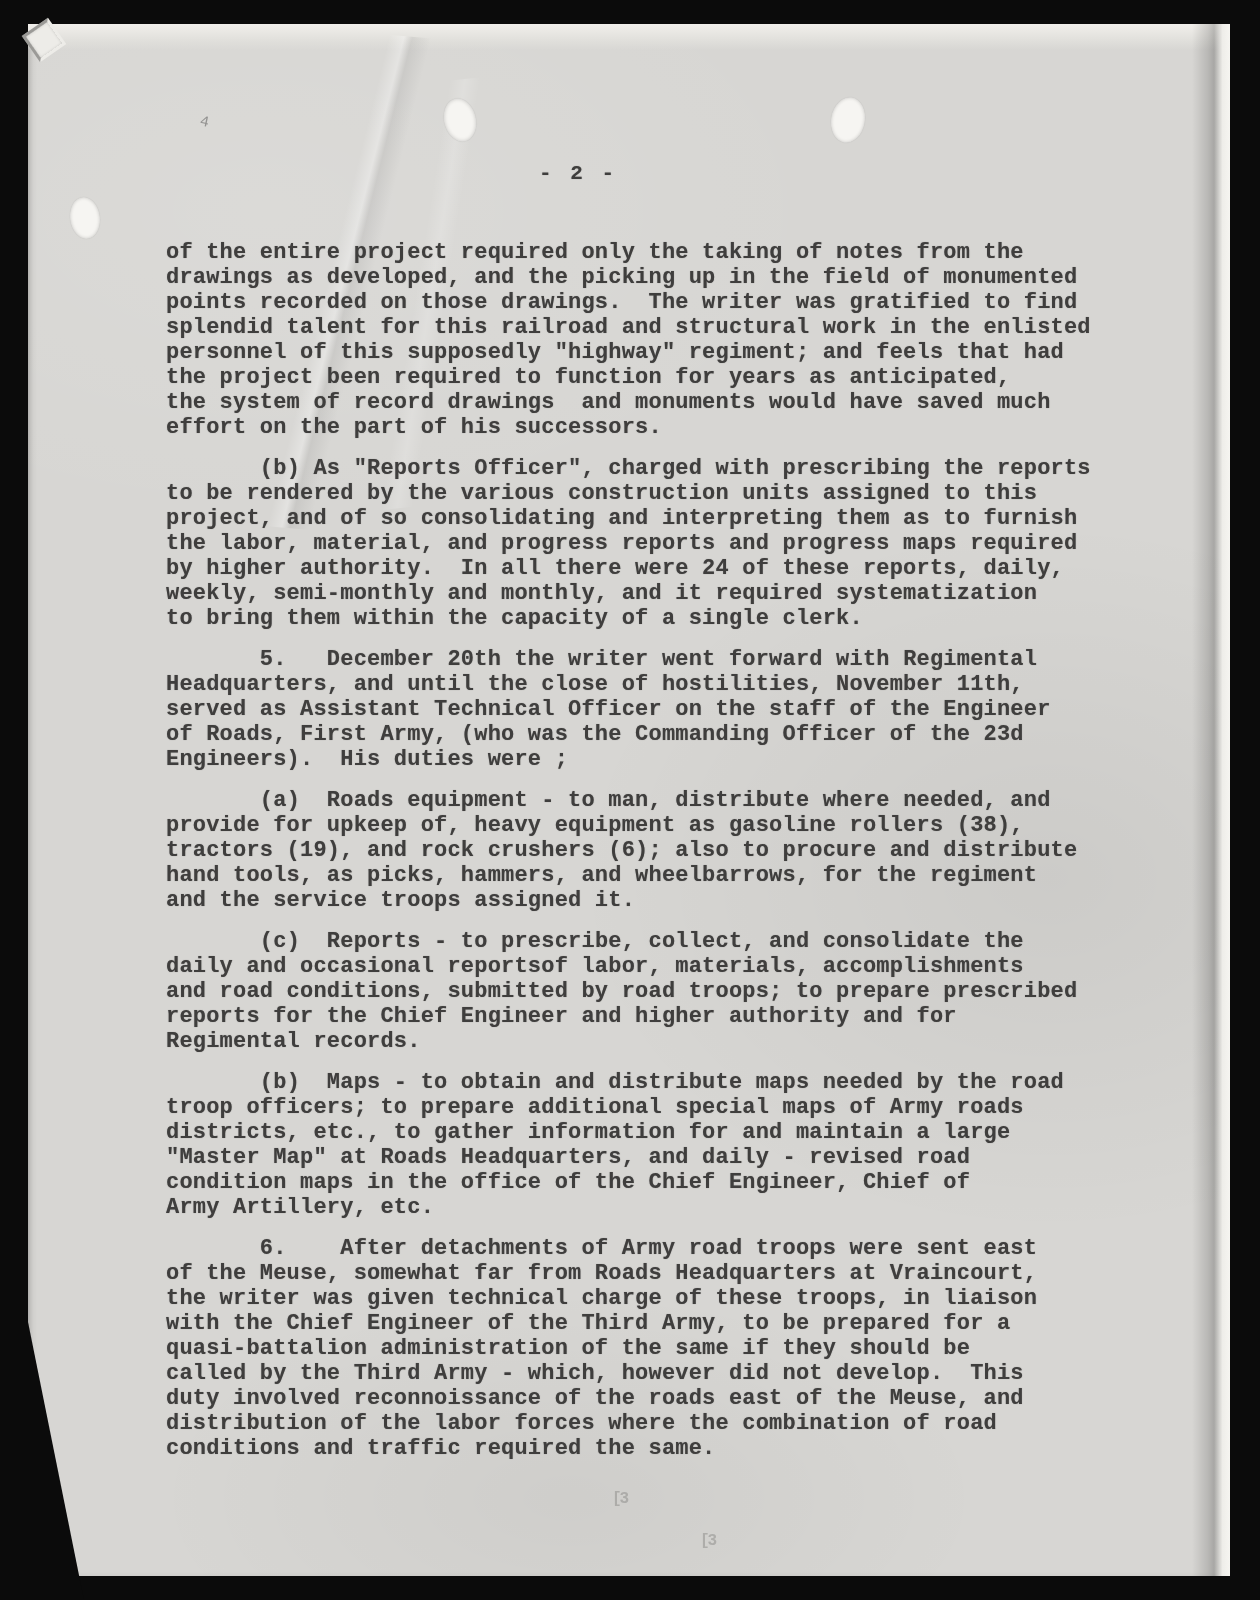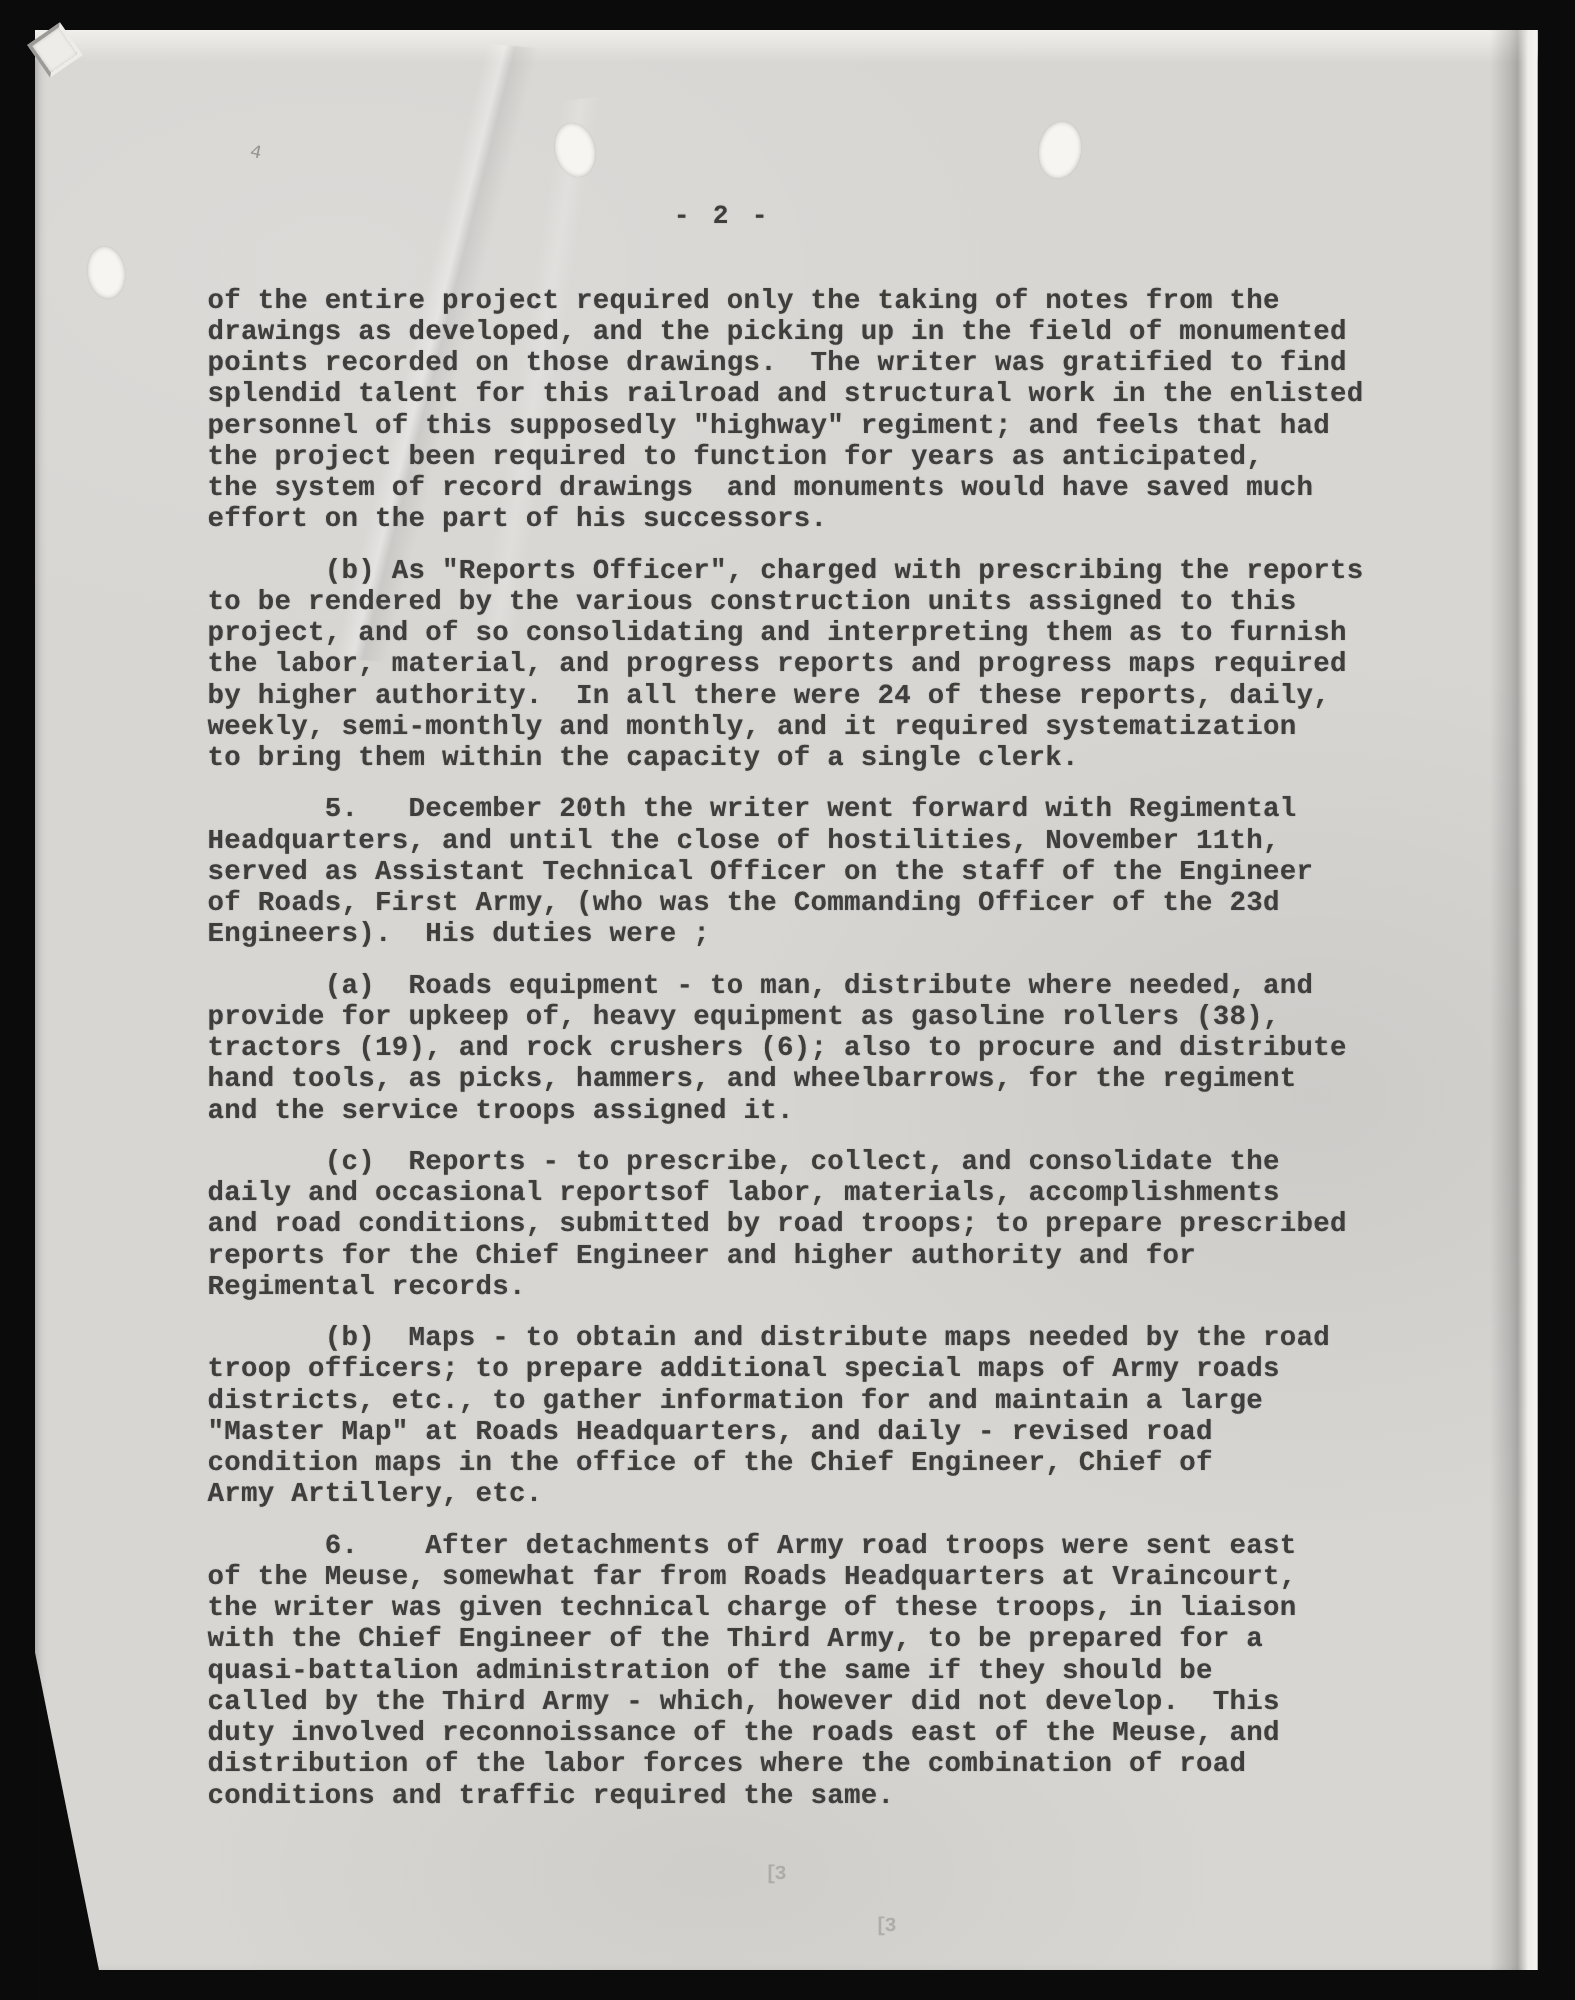--- a/index.html
+++ b/index.html
@@ -89,21 +89,21 @@
     text-shadow:0 0 1px rgba(63,62,61,.45);
   }
   .page-number{
     position:absolute;left:420px;top:138px;width:260px;
     text-align:center;font-size:21px;letter-spacing:3px;
   }
   .body-text{
     position:absolute;left:138px;top:204px;width:980px;
     font-size:22px;line-height:25px;letter-spacing:.2px;
   }
-  .para{white-space:pre-wrap;margin:0 0 16px 0;}
+  .para{white-space:pre-wrap;margin:12px 0 16px 0;}
 </style>
 </head>
 <body>
 
 <div class="scan">
 
   <div class="paper">
 
     <div class="top-edge"></div>
     <div class="right-edge"></div>

